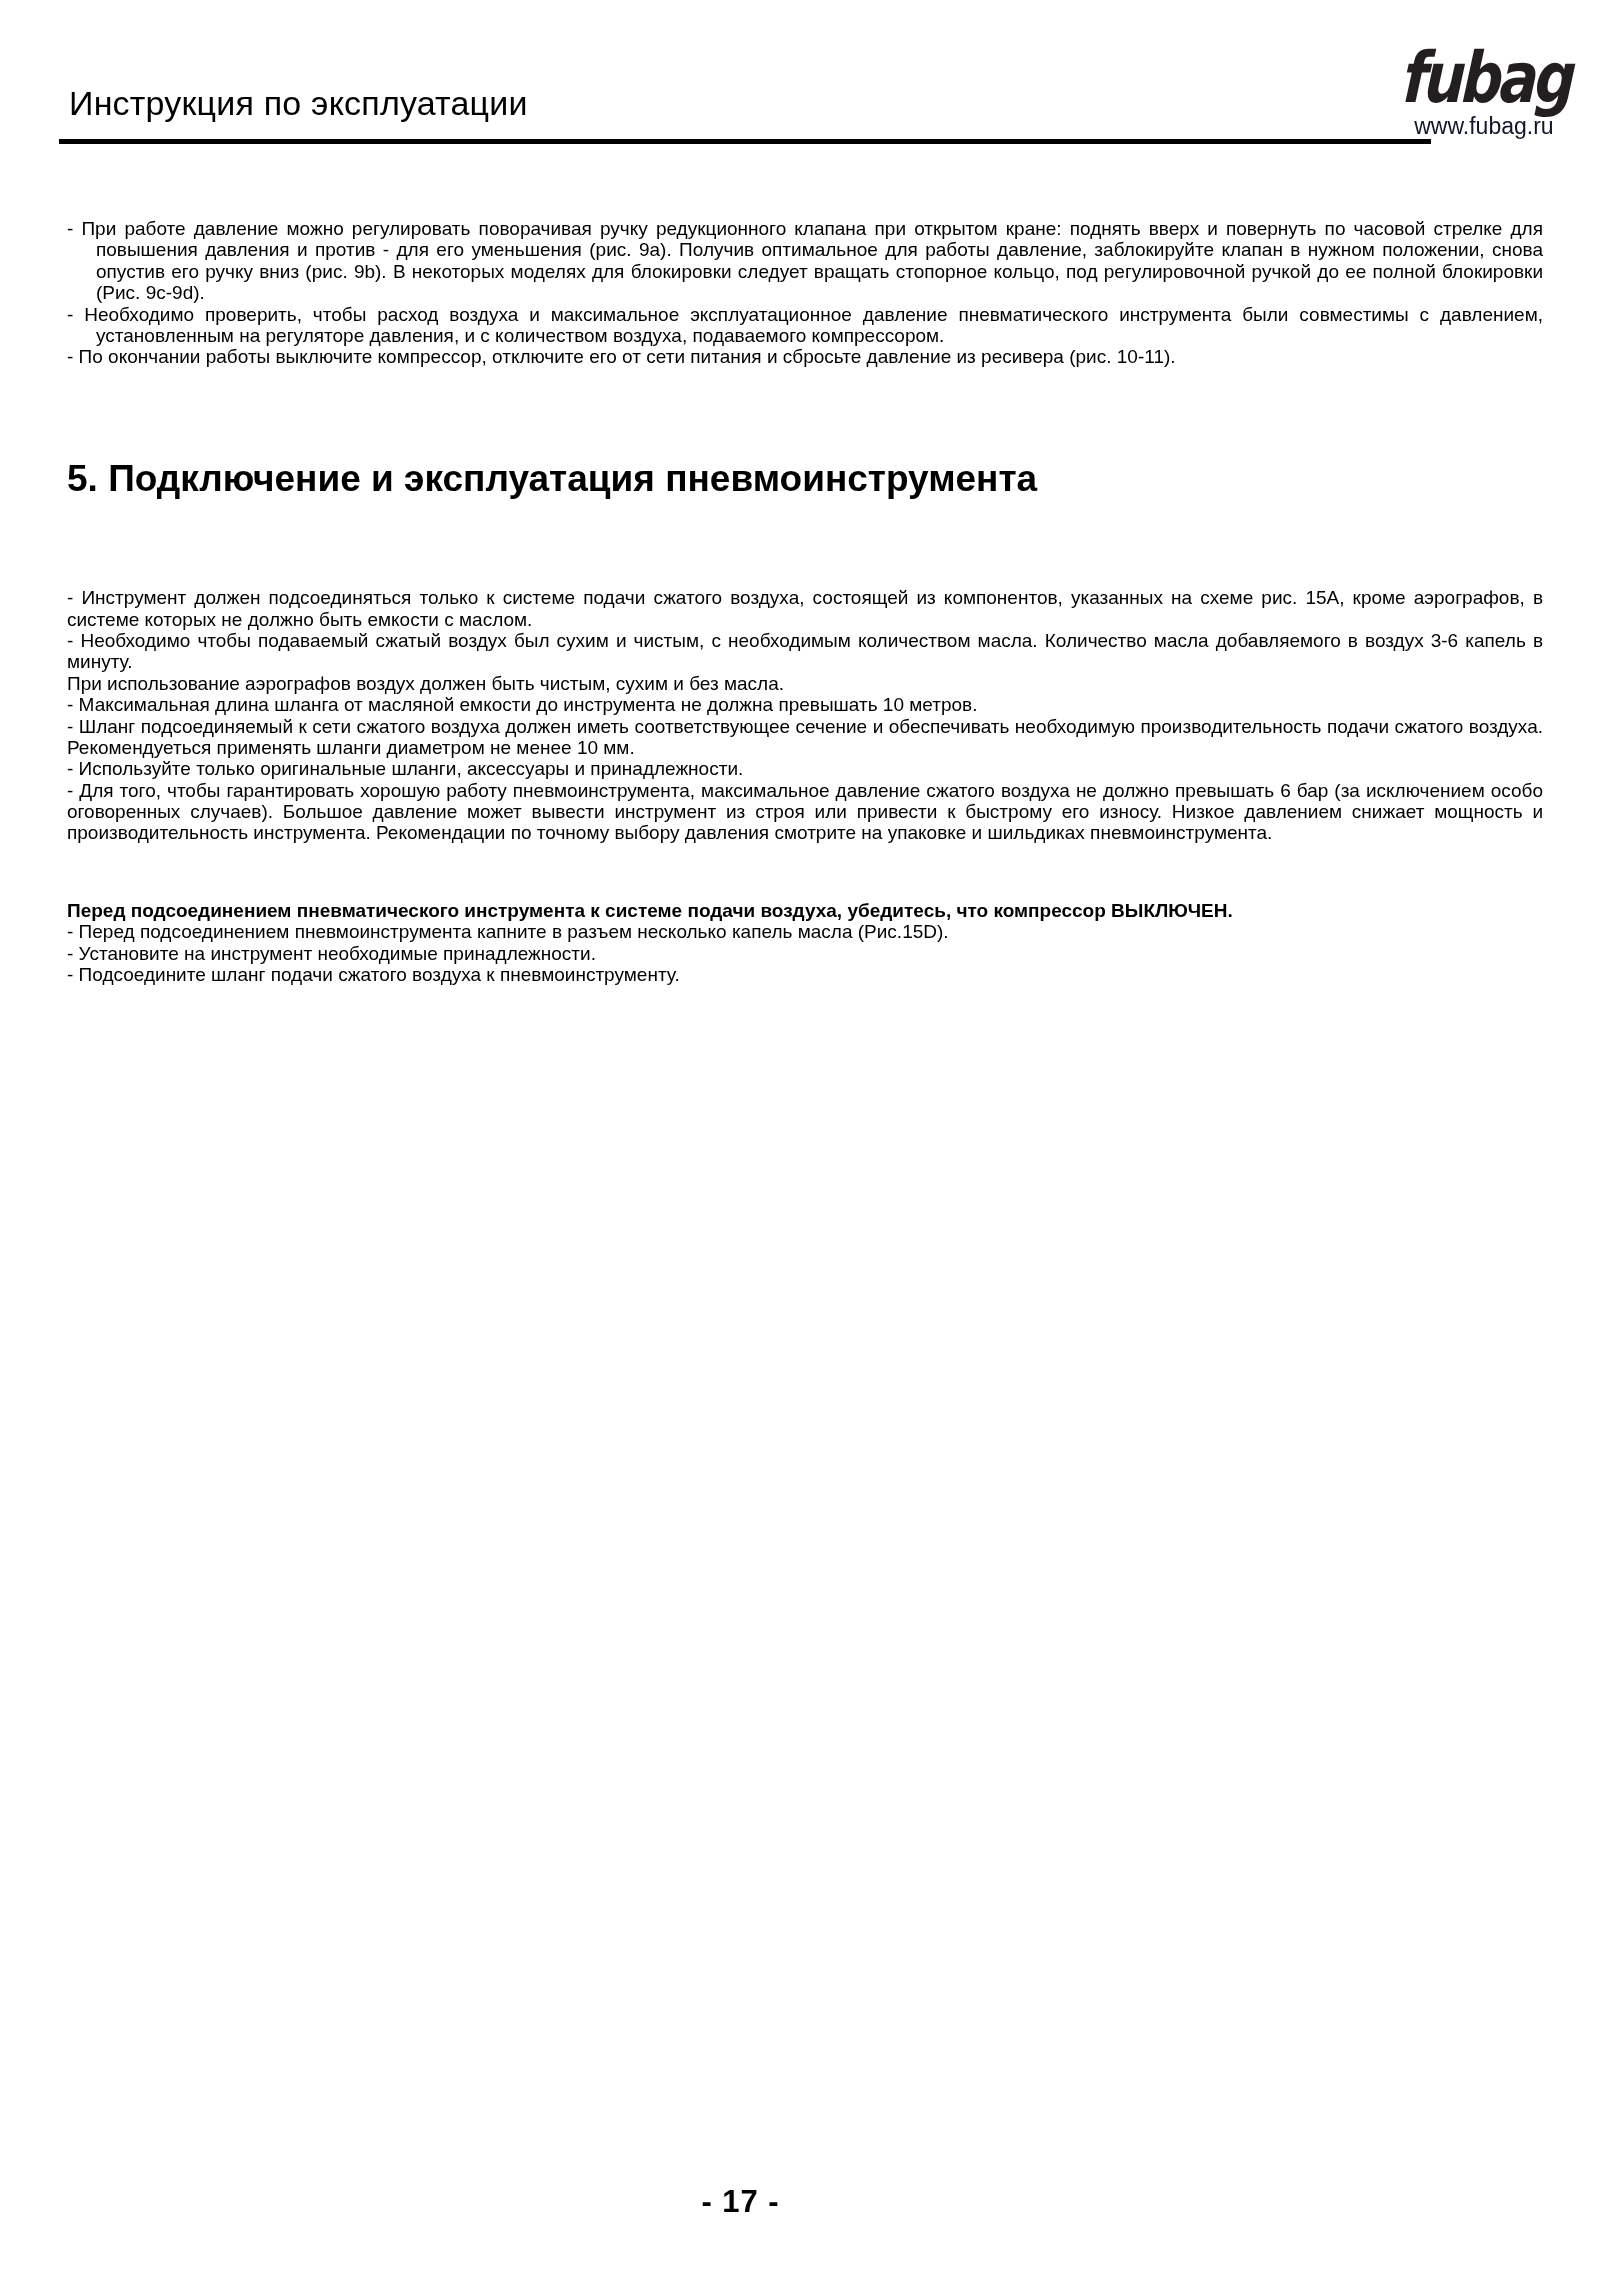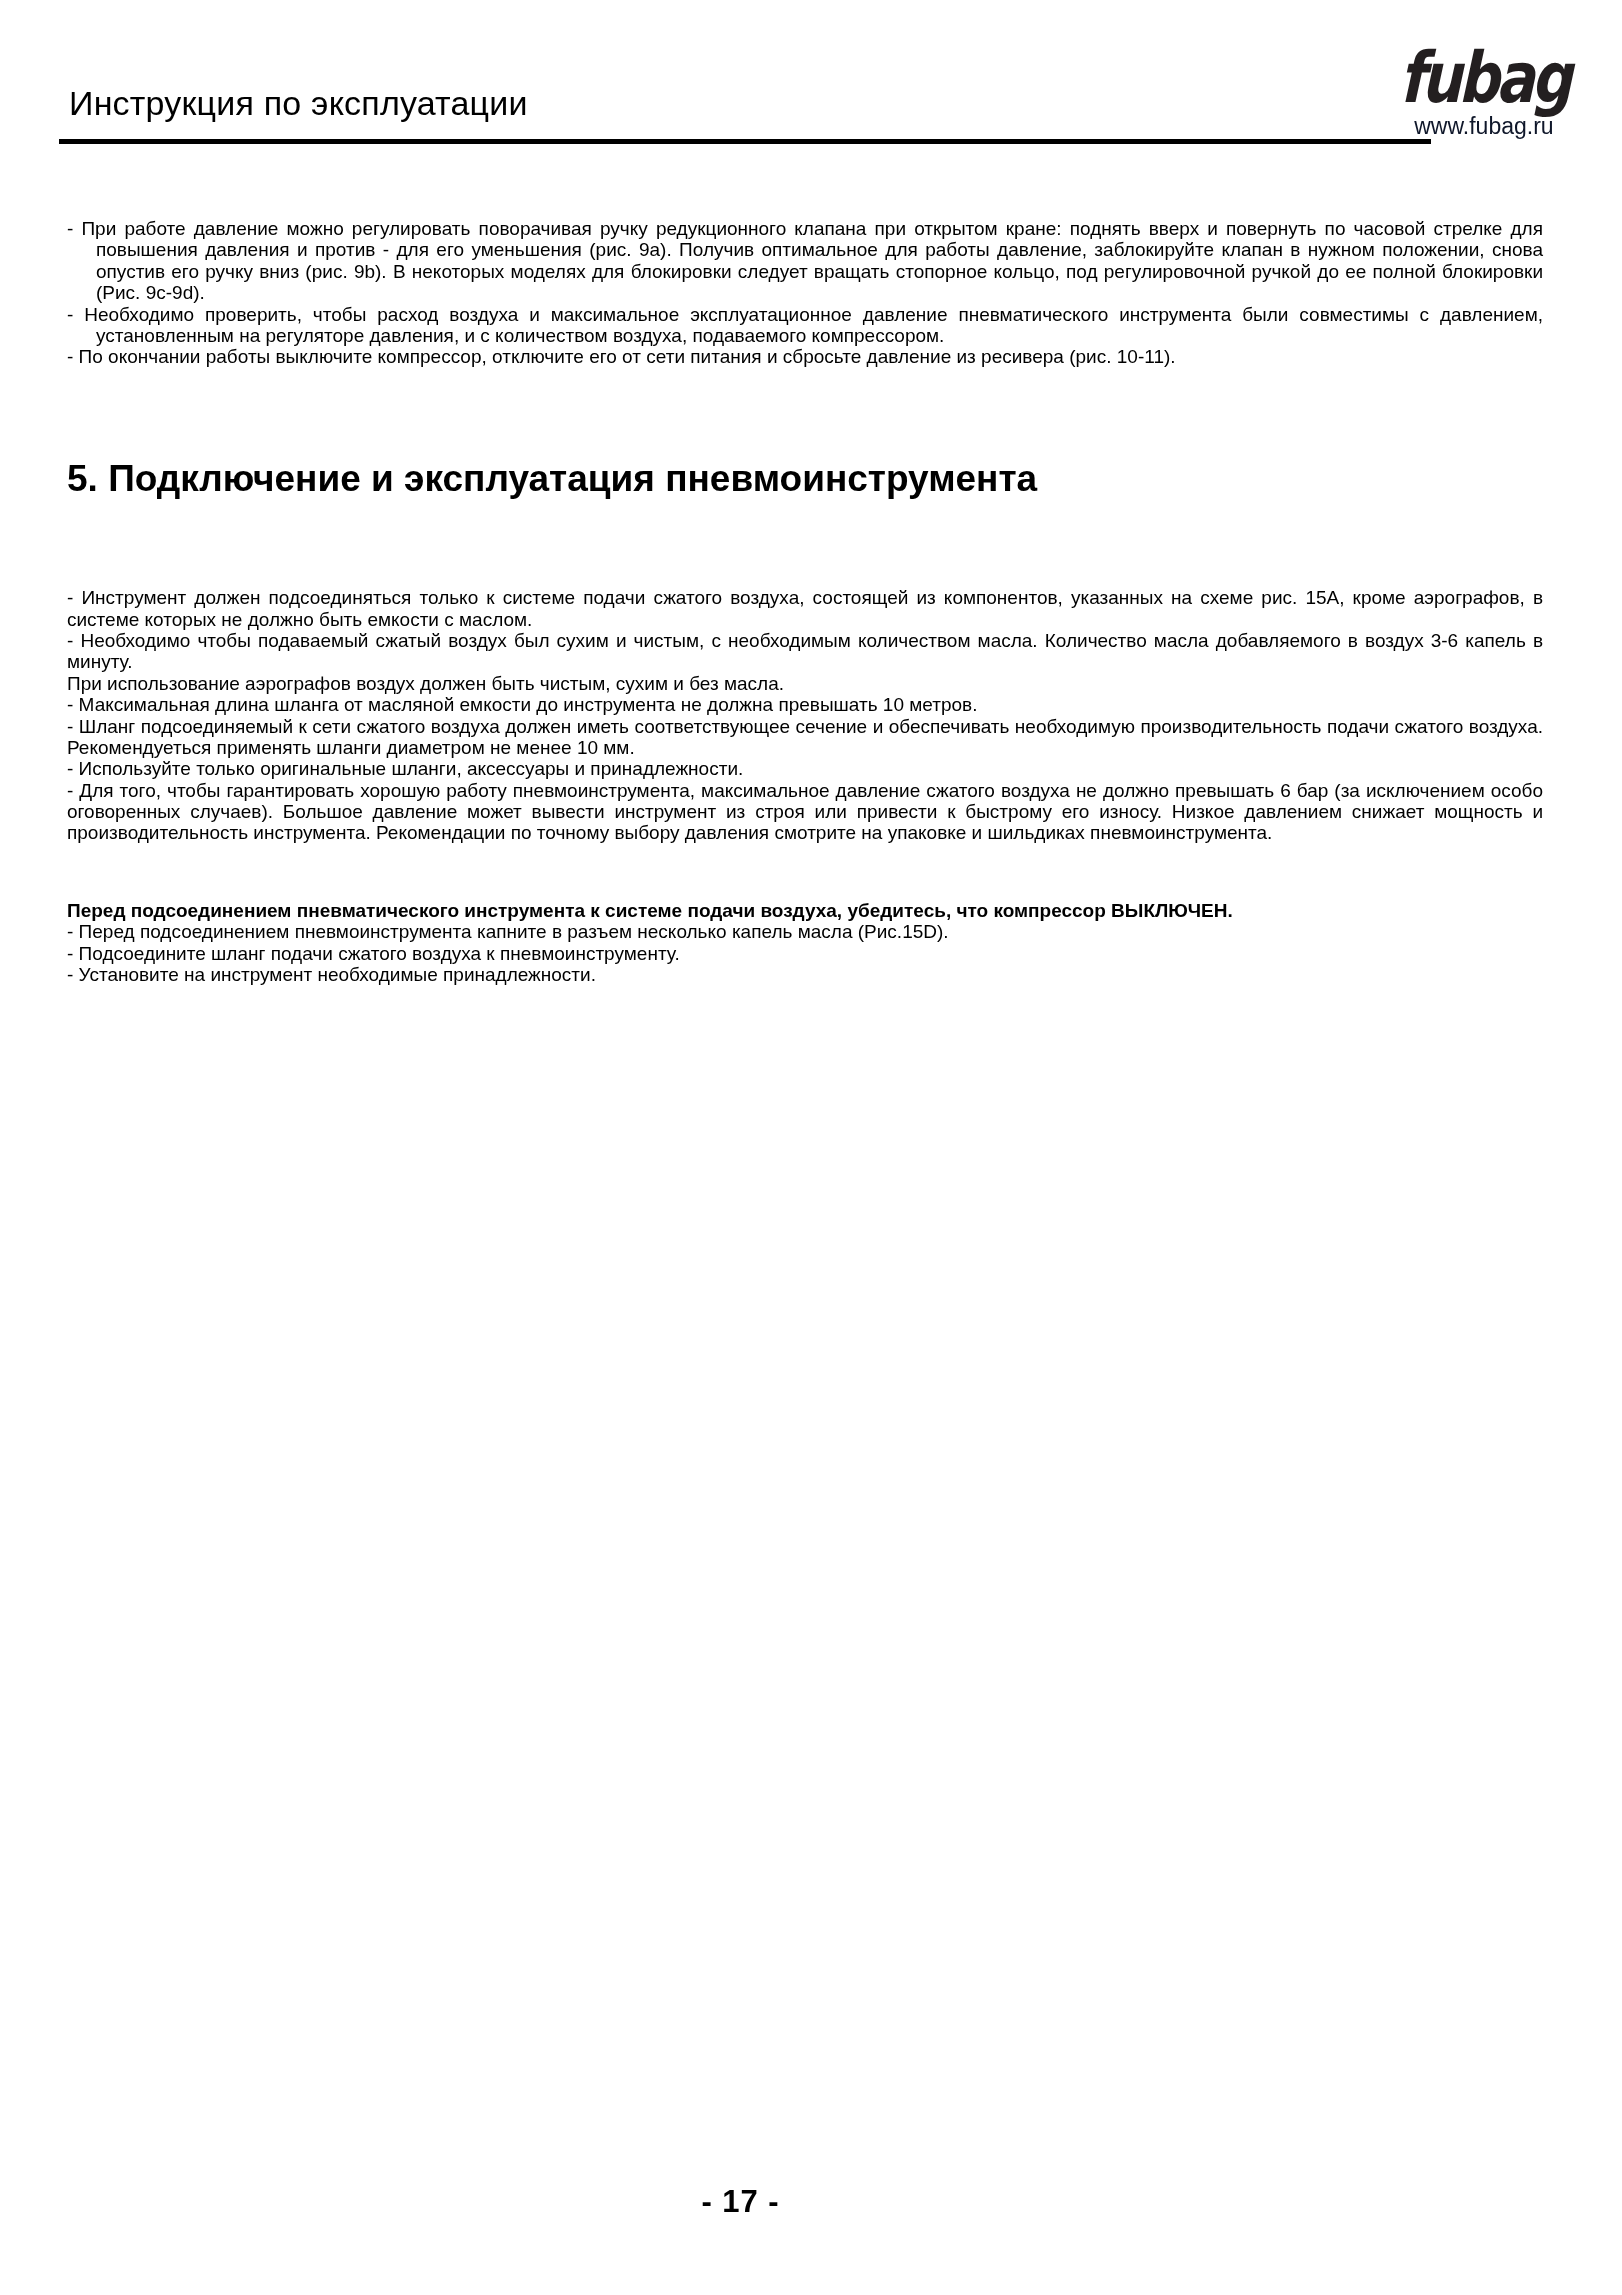--- a/index.html
+++ b/index.html
@@ -176,22 +176,22 @@
     <p class="blk flat">- Максимальная длина шланга от масляной емкости до инструмента не должна превышать 10 метров.</p>
     <p class="blk flat">- Шланг подсоединяемый к сети сжатого воздуха должен иметь соответствующее сечение и обеспечивать необходимую производительность подачи сжатого воздуха. Рекомендуеться применять шланги диаметром не менее 10 мм.</p>
     <p class="blk flat">- Используйте только оригинальные шланги, аксессуары и принадлежности.</p>
     <p class="blk flat">-  Для того, чтобы гарантировать хорошую работу пневмоинструмента, максимальное давление сжатого воздуха не должно превышать 6 бар (за исключением особо оговоренных случаев). Большое давление может вывести инструмент из строя или привести к быстрому его износу. Низкое давлением снижает мощность и производительность инструмента. Рекомендации по точному выбору давления смотрите на упаковке и шильдиках пневмоинструмента.</p>
 
     <div class="gap-medium"></div>
 
     <p class="blk flat bold-note">Перед подсоединением пневматического инструмента к системе подачи воздуха, убедитесь, что компрессор ВЫКЛЮЧЕН.</p>
 
     <p class="blk flat">-  Перед подсоединением пневмоинструмента капните в разъем несколько капель масла (Рис.15D).</p>
+    <p class="blk flat">-  Установите на инструмент необходимые принадлежности.</p>
     <p class="blk flat">-  Подсоедините шланг подачи сжатого воздуха к пневмоинструменту.</p>
-    <p class="blk flat">-  Установите на инструмент необходимые принадлежности.</p>
 
   </div>
 
   <div class="footer">
     <span class="page-number">- 17 -</span>
   </div>
 
 </div>
 
 

